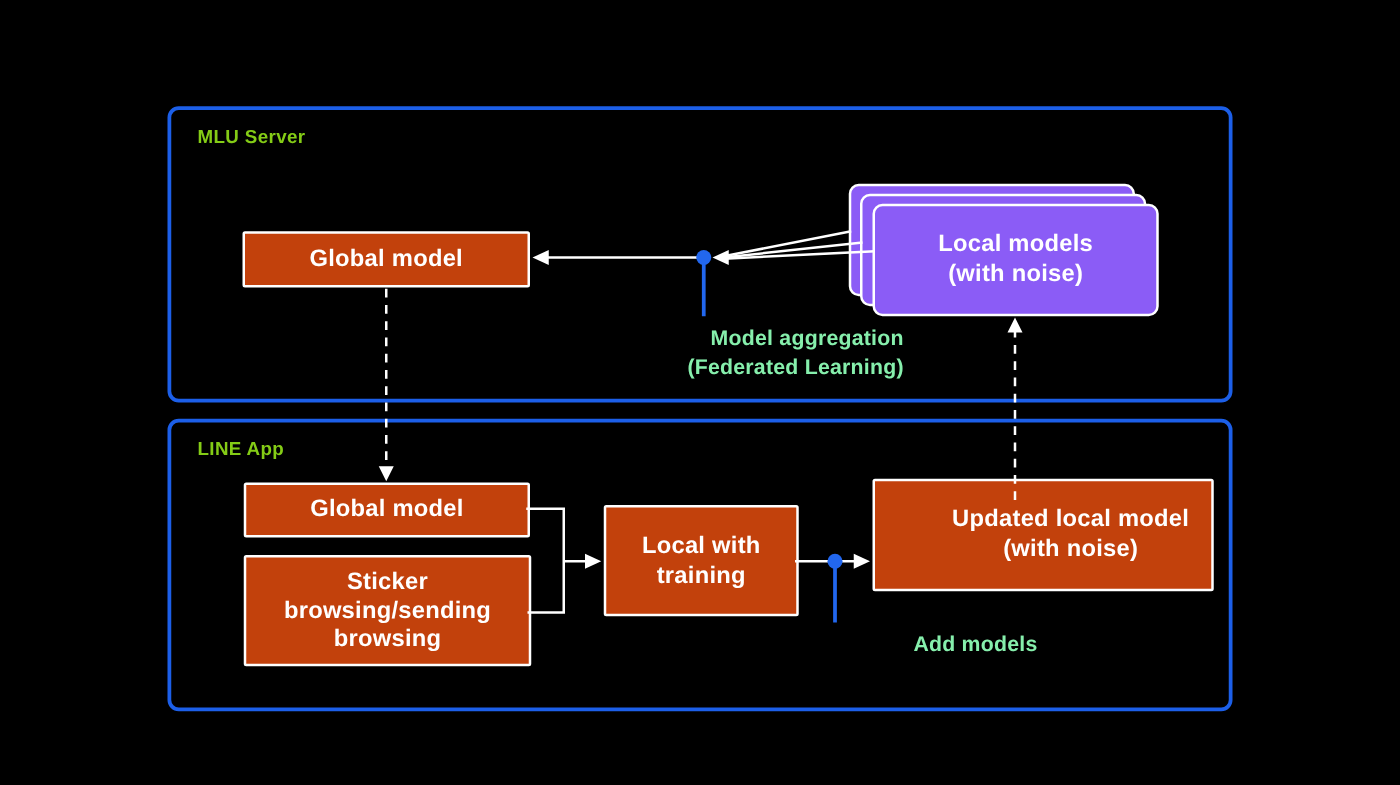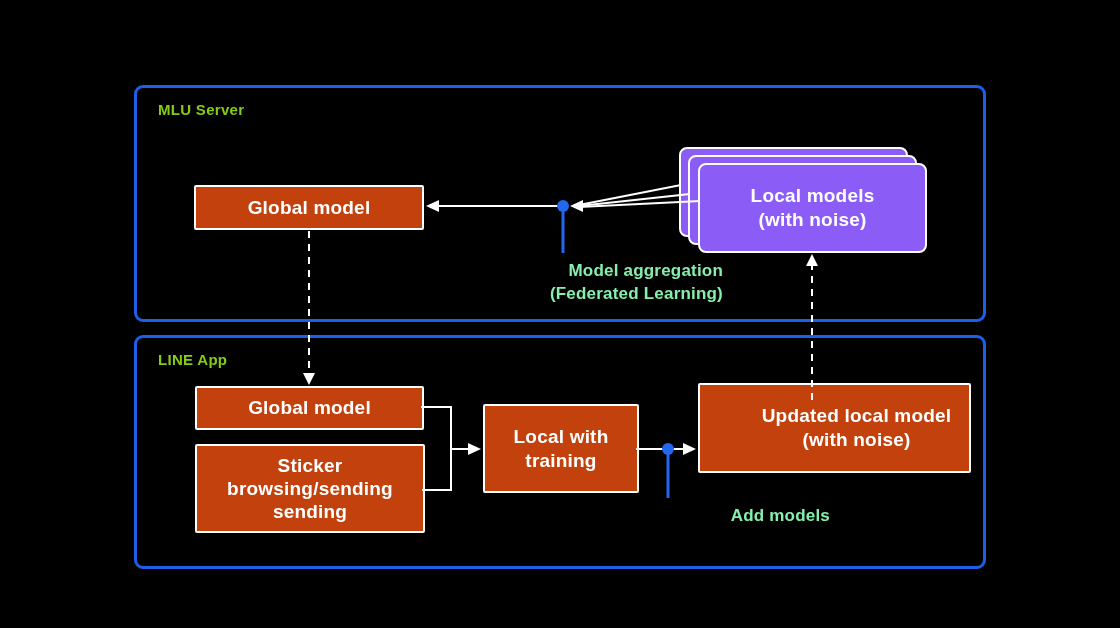--- a/index.html
+++ b/index.html
@@ -57,21 +57,21 @@
     <span>(with noise)</span>
   </div>
 
   <div class="node" style="left:195px;top:386px;width:225px;height:40px;">
     <span>Global model</span>
   </div>
 
   <div class="node" style="left:195px;top:444px;width:226px;height:85px;line-height:23px;">
     <span>Sticker</span>
     <span>browsing/sending</span>
-    <span>sending</span>
+    <span>browsing</span>
   </div>
 
   <div class="node" style="left:483px;top:404px;width:152px;height:85px;">
     <span>Local with</span>
     <span>training</span>
   </div>
 
   <div class="node" style="left:698px;top:383px;width:225px;height:86px;padding-left:44px;">
     <span>Updated local model</span>
     <span>(with noise)</span>

